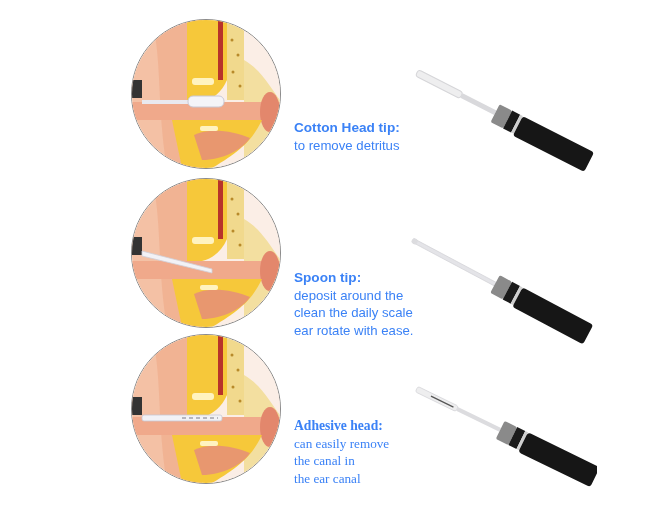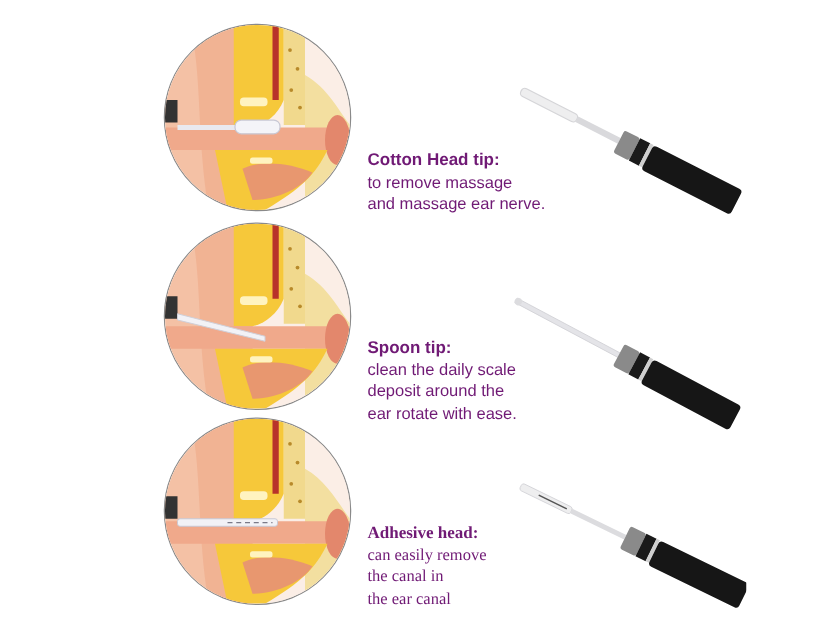--- a/index.html
+++ b/index.html
@@ -6,21 +6,21 @@
     body {
       width: 672px; height: 510px; background: #ffffff; position: relative; overflow: hidden;
       font-family: "Liberation Sans", sans-serif;
     }
     .panel { position: absolute; left: 0; width: 672px; }
     .ear-circle {
       position: absolute; width: 148px; height: 148px; border-radius: 50%;
       border: 1px solid #8a8a8a; overflow: hidden; background: #fbf3ec;
     }
     .ear-circle svg { width: 148px; height: 148px; display: block; }
-    .desc { position: absolute; left: 294px; color: #701a75; font-size: 13.2px; line-height: 17.5px; }
+    .desc { position: absolute; left: 294px; color: #3b82f6; font-size: 13.2px; line-height: 17.5px; }
     .desc .title { font-weight: bold; font-size: 13.6px; }
     .desc .line { display: block; white-space: nowrap; }
     .tool { position: absolute; }
     .tool svg { display: block; }
   </style>
 </head>
 <body>
 
 <div class="panel" style="top:0;">
   <div class="ear-circle" style="left:131px; top:19px;">
@@ -42,22 +42,21 @@
       <path d="M62 115 C75 108 100 110 118 118 C110 130 90 140 70 140 Z" fill="#e8976f"></path>
       <rect x="60" y="58" width="22" height="7" rx="3" fill="#fff3c0"></rect>
       <rect x="68" y="106" width="18" height="5" rx="2" fill="#fff3c0"></rect>
       <rect x="0" y="60" width="10" height="18" fill="#333"></rect>
       <rect x="10" y="80" width="50" height="4" fill="#e9e9ef"></rect>
       <rect x="56" y="76" width="36" height="11" rx="5" fill="#f4f4f8" stroke="#c8c8d4" stroke-width="1"></rect>
     </svg>
   </div>
   <div class="desc" style="top:119px;">
     <span class="line title">Cotton Head tip:</span>
-    <span class="line">to remove massage</span>
-    <span class="line">and massage ear nerve.</span>
+    <span class="line">to remove detritus</span>
   </div>
   <div class="tool" style="left:400px; top:62px;">
     <svg width="195" height="115" viewBox="0 0 195 115">
       <g transform="rotate(27 100 57)">
         <rect x="5" y="50" width="50" height="7" rx="3" fill="#eeeeef" stroke="#d5d5d8"></rect>
         <rect x="55" y="51" width="38" height="5" fill="#d9d9dc"></rect>
         <rect x="93" y="44" width="14" height="20" rx="2" fill="#8a8a8a"></rect>
         <rect x="107" y="44" width="9" height="20" fill="#1a1a1a"></rect>
         <rect x="116" y="44" width="3" height="20" fill="#cfcfcf"></rect>
         <rect x="119" y="44" width="80" height="22" rx="3" fill="#161616"></rect>
@@ -85,22 +84,22 @@
       <path d="M40 100 H130 C120 120 110 130 80 148 H50 Z" fill="#f6c83a"></path>
       <path d="M62 115 C75 108 100 110 118 118 C110 130 90 140 70 140 Z" fill="#e8976f"></path>
       <rect x="60" y="58" width="22" height="7" rx="3" fill="#fff3c0"></rect>
       <rect x="68" y="106" width="18" height="5" rx="2" fill="#fff3c0"></rect>
       <rect x="0" y="58" width="10" height="18" fill="#333"></rect>
       <path d="M10 72 L80 90 L80 94 L10 77 Z" fill="#f2f2f6" stroke="#cfcfd8" stroke-width="0.8"></path>
     </svg>
   </div>
   <div class="desc" style="top:269px;">
     <span class="line title">Spoon tip:</span>
+    <span class="line">deposit around the</span>
     <span class="line">clean the daily scale</span>
-    <span class="line">deposit around the</span>
     <span class="line">ear rotate with ease.</span>
   </div>
   <div class="tool" style="left:398px; top:230px;">
     <svg width="197" height="118" viewBox="0 0 197 118">
       <g transform="rotate(28 100 59)">
         <rect x="2" y="54" width="95" height="4" fill="#e4e4e8" stroke="#cfcfd4" stroke-width="0.6"></rect>
         <circle cx="4" cy="56" r="3" fill="#dcdcdf"></circle>
         <rect x="95" y="46" width="14" height="20" rx="2" fill="#8a8a8a"></rect>
         <rect x="109" y="46" width="9" height="20" fill="#1a1a1a"></rect>
         <rect x="118" y="46" width="3" height="20" fill="#cfcfcf"></rect>

